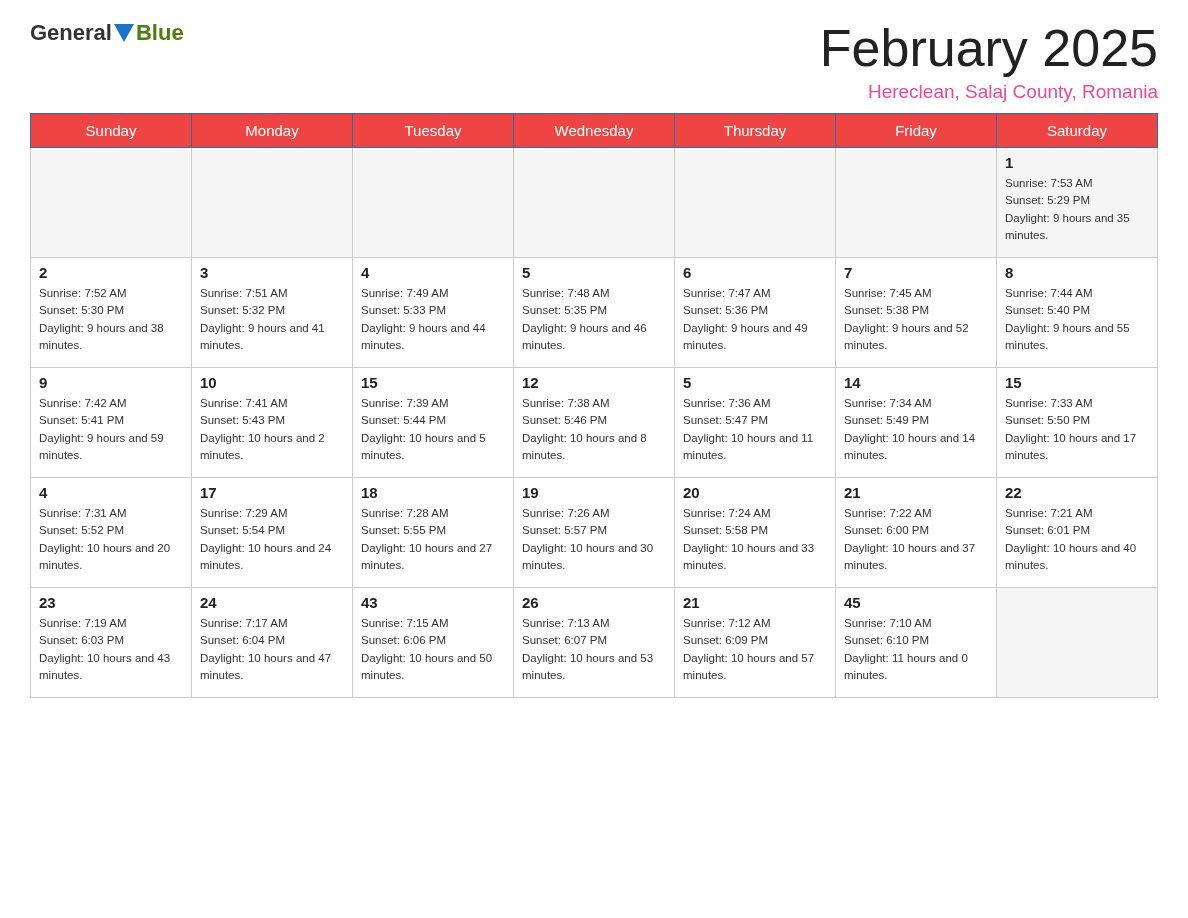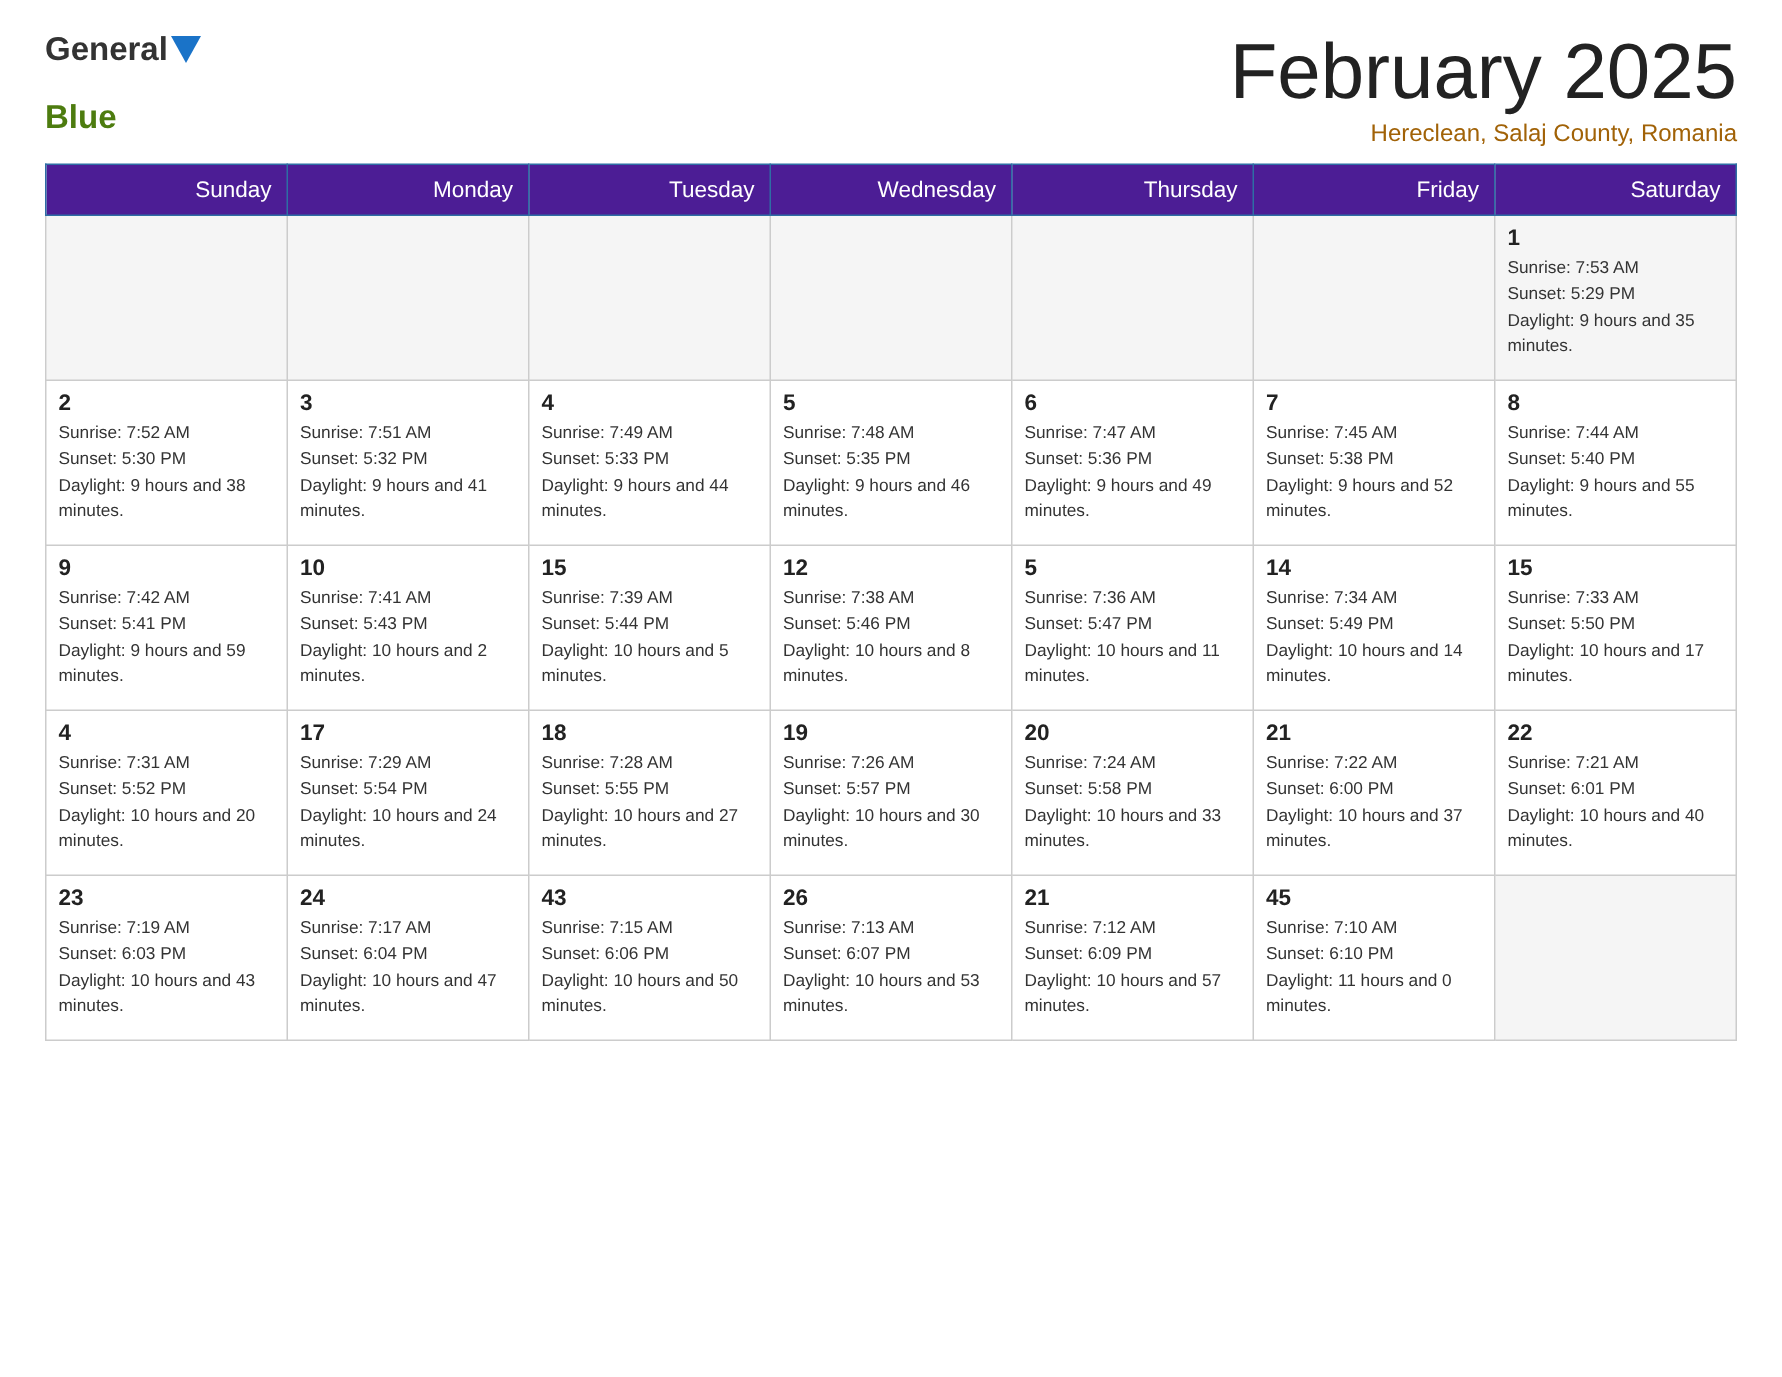--- a/index.html
+++ b/index.html
@@ -11,23 +11,22 @@
       padding: 20px 30px;
     }
     .header {
       display: flex;
       justify-content: space-between;
       align-items: flex-start;
       margin-bottom: 10px;
     }
     .logo {
       display: flex;
-      flex-direction: column;
-      align-items: flex-start;
-      gap: 19px;
+      flex-direction: row;
+      align-items: flex-end;
     }
     .logo-text {
       display: flex;
       align-items: center;
       font-size: 22px;
       font-weight: bold;
       color: #333;
     }
     .logo-general { color: #333; }
     .logo-triangle {
@@ -48,36 +47,36 @@
       text-align: right;
       margin-left: 16px;
     }
     .month-title {
       font-size: 52px;
       font-weight: 300;
       color: #222;
       line-height: 1.1;
     }
     .subtitle {
-      font-size: 16px;
-      color: #a16207;
+      font-size: 19px;
+      color: #ec4899;
       margin-top: 4px;
     }
     table {
       width: 100%;
       border-collapse: collapse;
       table-layout: fixed;
     }
     thead tr th {
-      background-color: #4c1d95;
+      background-color: #ef4444;
       color: #fff;
       font-size: 15px;
       font-weight: normal;
       padding: 8px 10px;
-      text-align: right;
+      text-align: center;
       border: 1px solid #2e6da4;
     }
     tbody tr td {
       vertical-align: top;
       border: 1px solid #ccc;
       padding: 6px 8px;
       min-height: 90px;
       height: 110px;
       font-size: 12px;
       color: #333;

